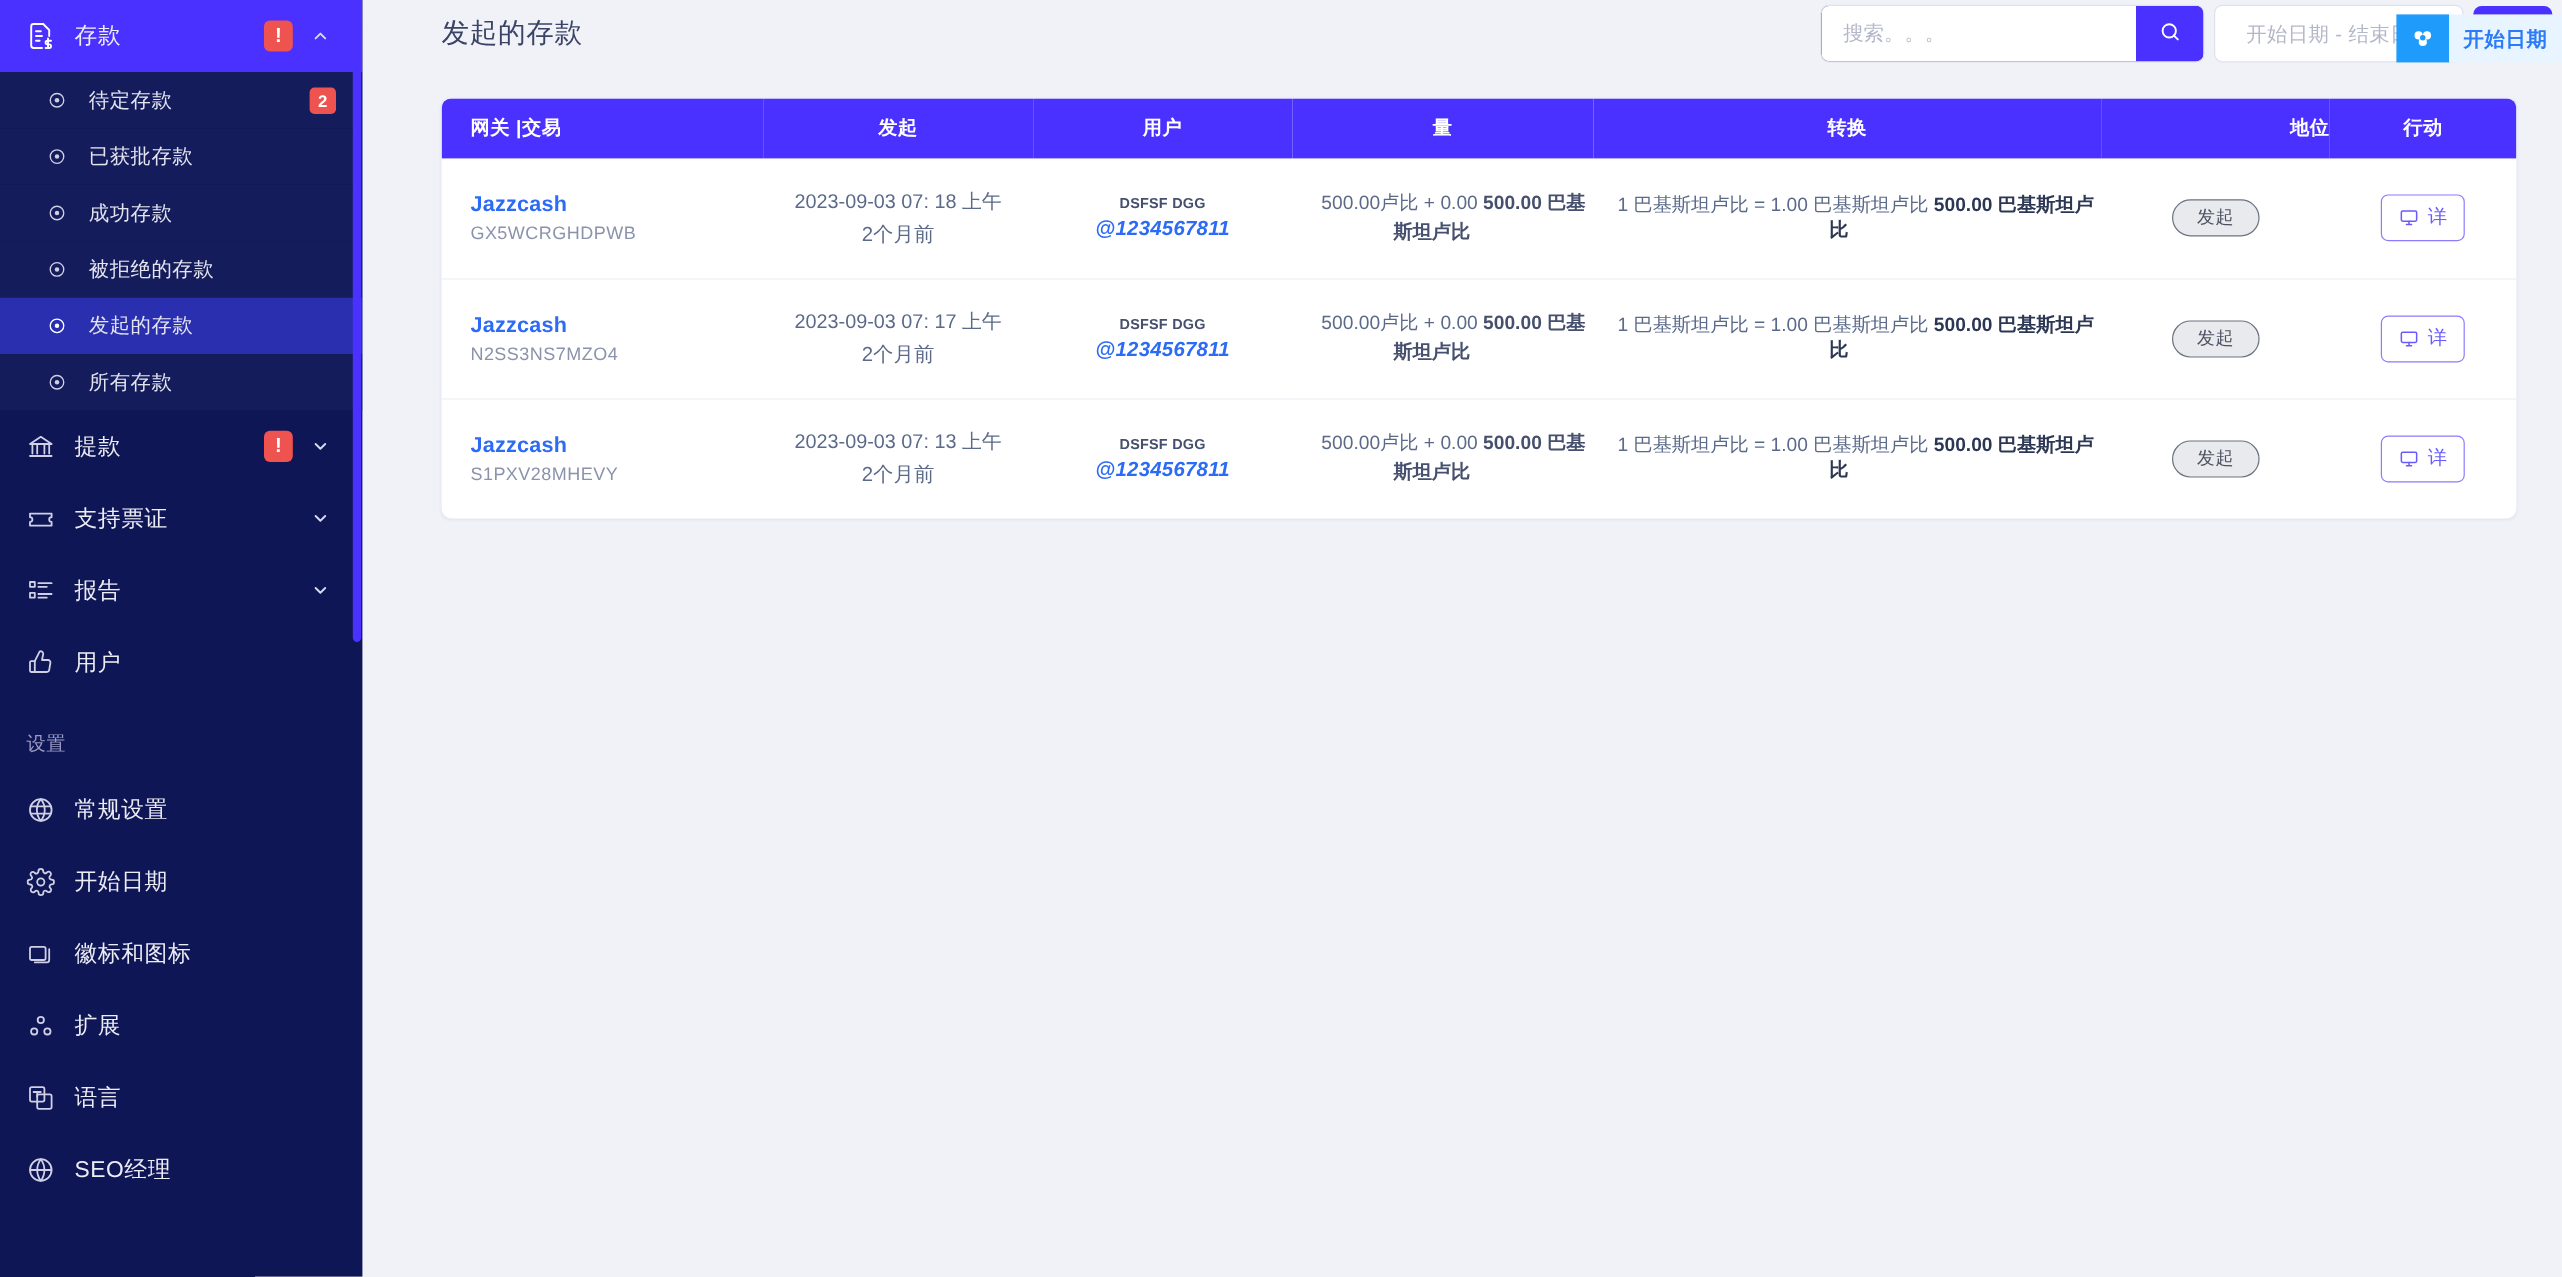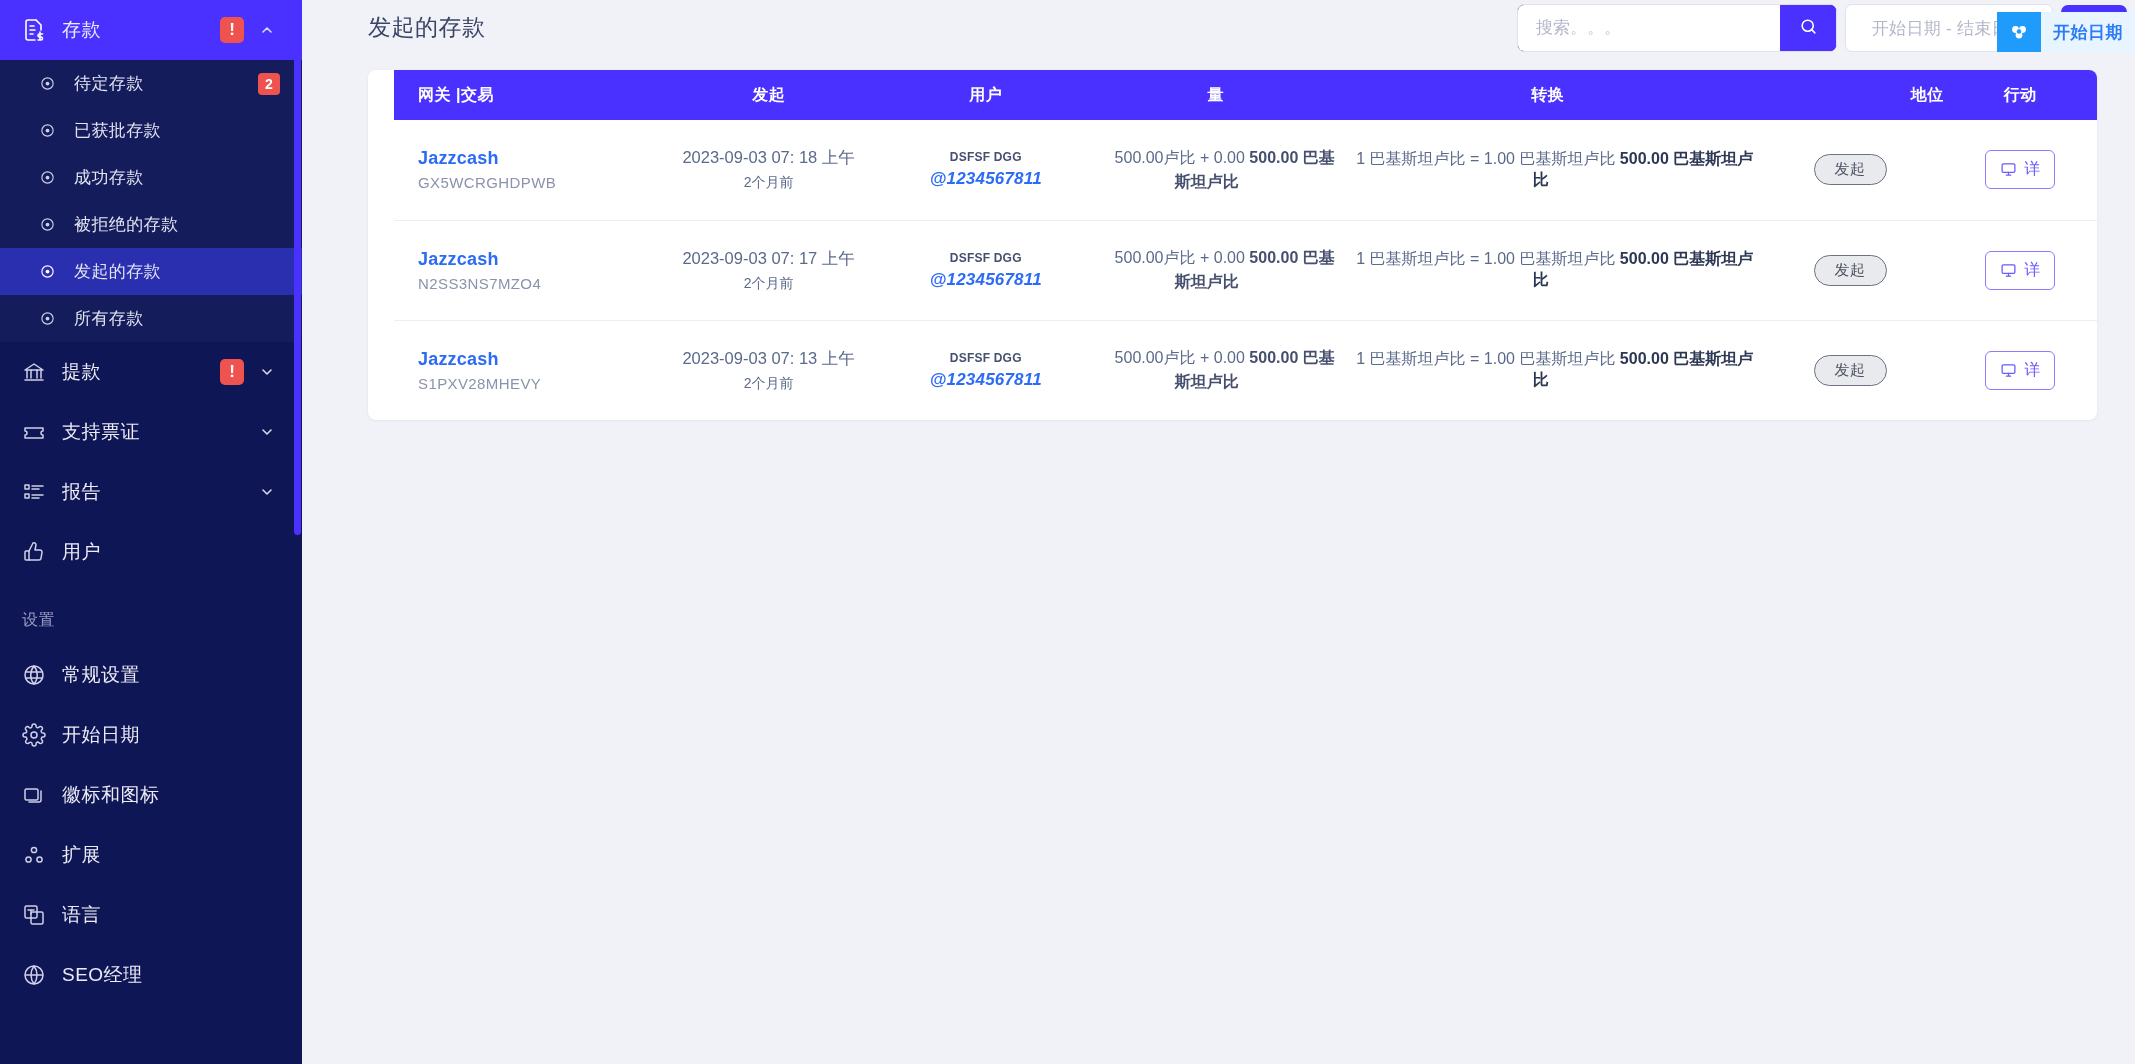--- a/index.html
+++ b/index.html
@@ -111,24 +111,23 @@
     display: flex; align-items: center; justify-content: center;
   }
   .upload-lbl {
     background: #e8f4ff; color: #2b7cf6; font-size: 17px; font-weight: 700;
     height: 40px; display: flex; align-items: center; padding: 0 12px;
     letter-spacing: .5px;
   }
 
   
   .card {
-    margin: 8px 38px 0 38px; background: #fff;
+    margin: 20px 38px 0 38px; background: #fff;
     border-radius: 8px; overflow: hidden;
     box-shadow: 0 1px 3px rgba(30,40,90,.07);
-    padding-left: 26px;
   }
   table { width: 100%; border-collapse: collapse; table-layout: fixed; }
   thead tr { background: #4b31ff; height: 50px; }
   thead th {
     color: #ffffff; font-size: 16px; font-weight: 700; letter-spacing:.5px;
   }
   th.c-gateway { width: 15.5%; text-align: left; padding-left: 24px; }
   th.c-initiated { width: 13%;  text-align: center; }
   th.c-user     { width: 12.5%; text-align: center; }
   th.c-amount   { width: 14.5%; text-align: center; }
@@ -141,21 +140,21 @@
   tbody td { font-size: 16px; color: #5b6a8a; vertical-align: middle; }
 
   td.c-gateway { padding-left: 24px; text-align: left; }
   .gw-name { color: #2b6bf6; font-weight: 700; font-size: 18px; letter-spacing:.2px; }
   .gw-trx  { color: #8a93ab; font-size: 15px; margin-top: 5px; letter-spacing:.4px; }
 
   td.c-initiated, td.c-user, td.c-amount, td.c-convert,
   td.c-status, td.c-action { text-align: center; }
 
   .ini-date { color: #5b6a8a; font-size: 16.5px; }
-  .ini-ago  { color: #5b6a8a; font-size: 14px; margin-top: 5px; }
+  .ini-ago  { color: #5b6a8a; font-size: 17px; margin-top: 5px; }
 
   .usr-name { color: #46506e; font-weight: 700; font-size: 12px; letter-spacing:.2px;}
   .usr-handle { color: #2b6bf6; font-weight: 700; font-size: 17px; margin-top: 5px; letter-spacing:.2px;font-style:italic;}
 
   .amt { color: #5b6a8a; font-size: 16px; line-height: 1.5; padding: 0 18px; }
   .amt b { color: #46506e; font-weight: 700; }
 
   .conv { color: #5b6a8a; font-size: 16px; padding: 0 14px; }
   .conv b { color: #2c3754; font-weight: 700; }
 

